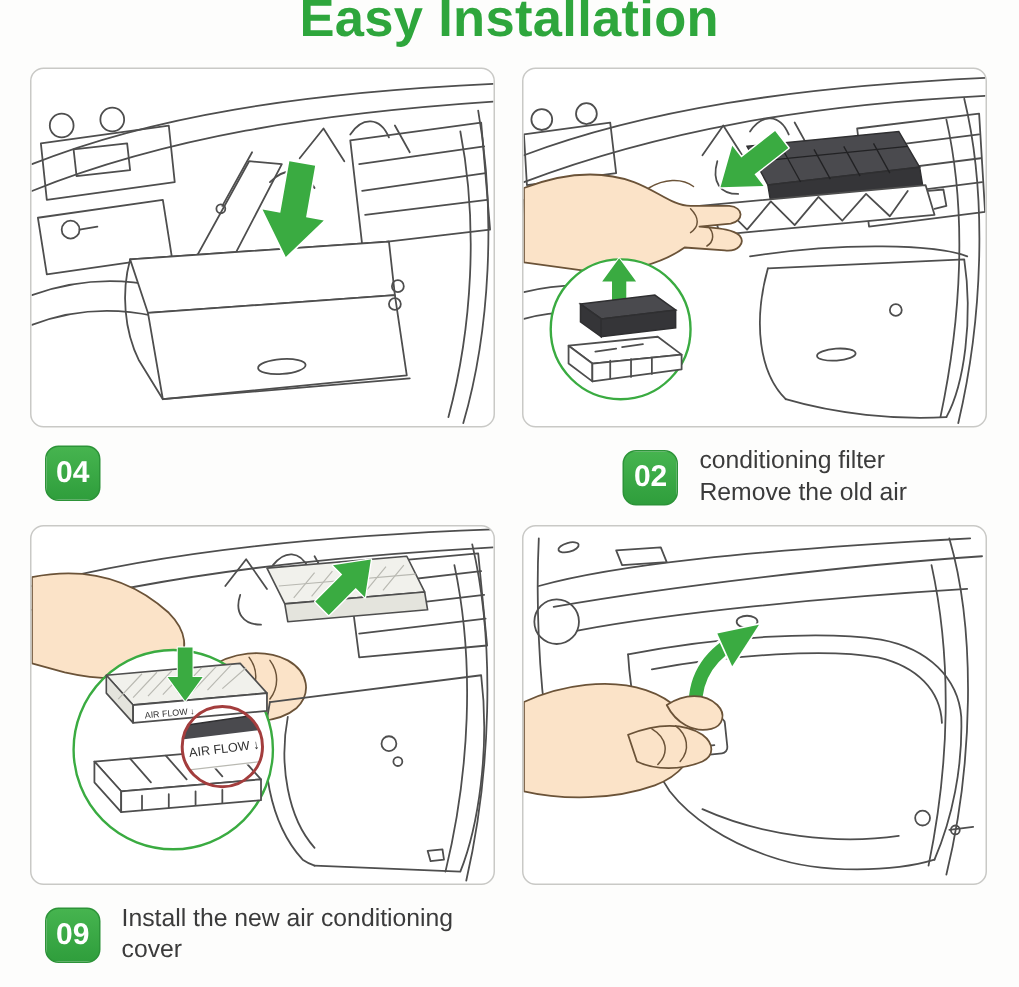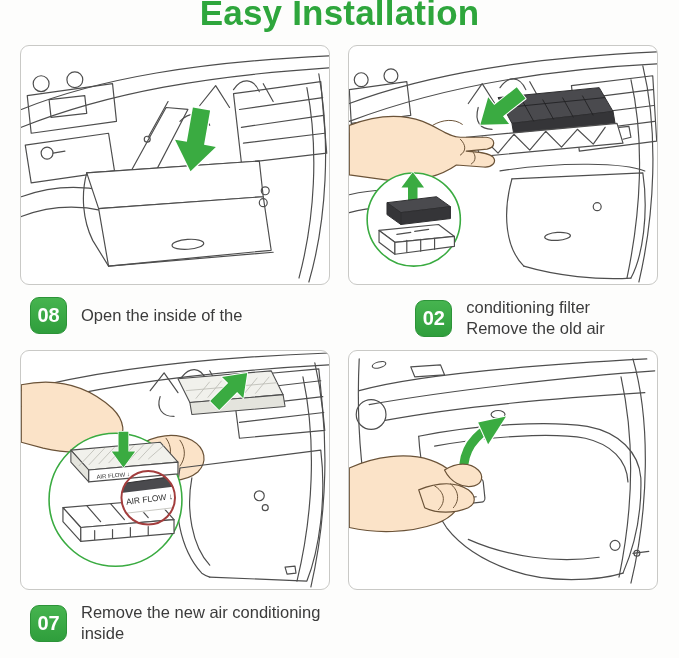--- a/index.html
+++ b/index.html
@@ -249,36 +249,35 @@
         <path class="hand" d="M0,118 C26,106 58,102 82,110 C100,116 112,128 114,142 C115,156 104,168 88,174 C60,184 26,184 0,178 Z"></path>
         <path class="hand" d="M70,140 C90,132 108,132 120,140 C128,146 128,154 120,158 C106,164 88,164 76,158 Z"></path>
         <path class="hline" d="M86,136 C96,142 98,152 90,160"></path>
         <path class="hline" d="M102,134 C110,140 112,150 105,158"></path>
         <path class="hand" d="M96,120 C108,112 122,112 130,120 C136,126 134,134 126,136 C114,139 102,132 96,120 Z"></path>
       </g>
     </svg>
   </div>
 
   <div class="cap" style="left:30px;top:297px;">
-    <div class="badge">08</div>
+    <div class="badge">04</div>
     <p>
-      <span>Open the inside of the</span>
     </p>
   </div>
 
   <div class="cap" style="left:360px;top:297px;justify-content:center;">
     <div class="badge">02</div>
     <p>
       <span>conditioning filter</span>
       <span>Remove the old air</span>
     </p>
   </div>
 
   <div class="cap" style="left:30px;top:602px;">
-    <div class="badge">07</div>
+    <div class="badge">09</div>
     <p>
-      <span>Remove the new air conditioning</span>
-      <span>inside</span>
+      <span>Install the new air conditioning</span>
+      <span>cover</span>
     </p>
   </div>
 
 
 </div>
 
 </body></html>

